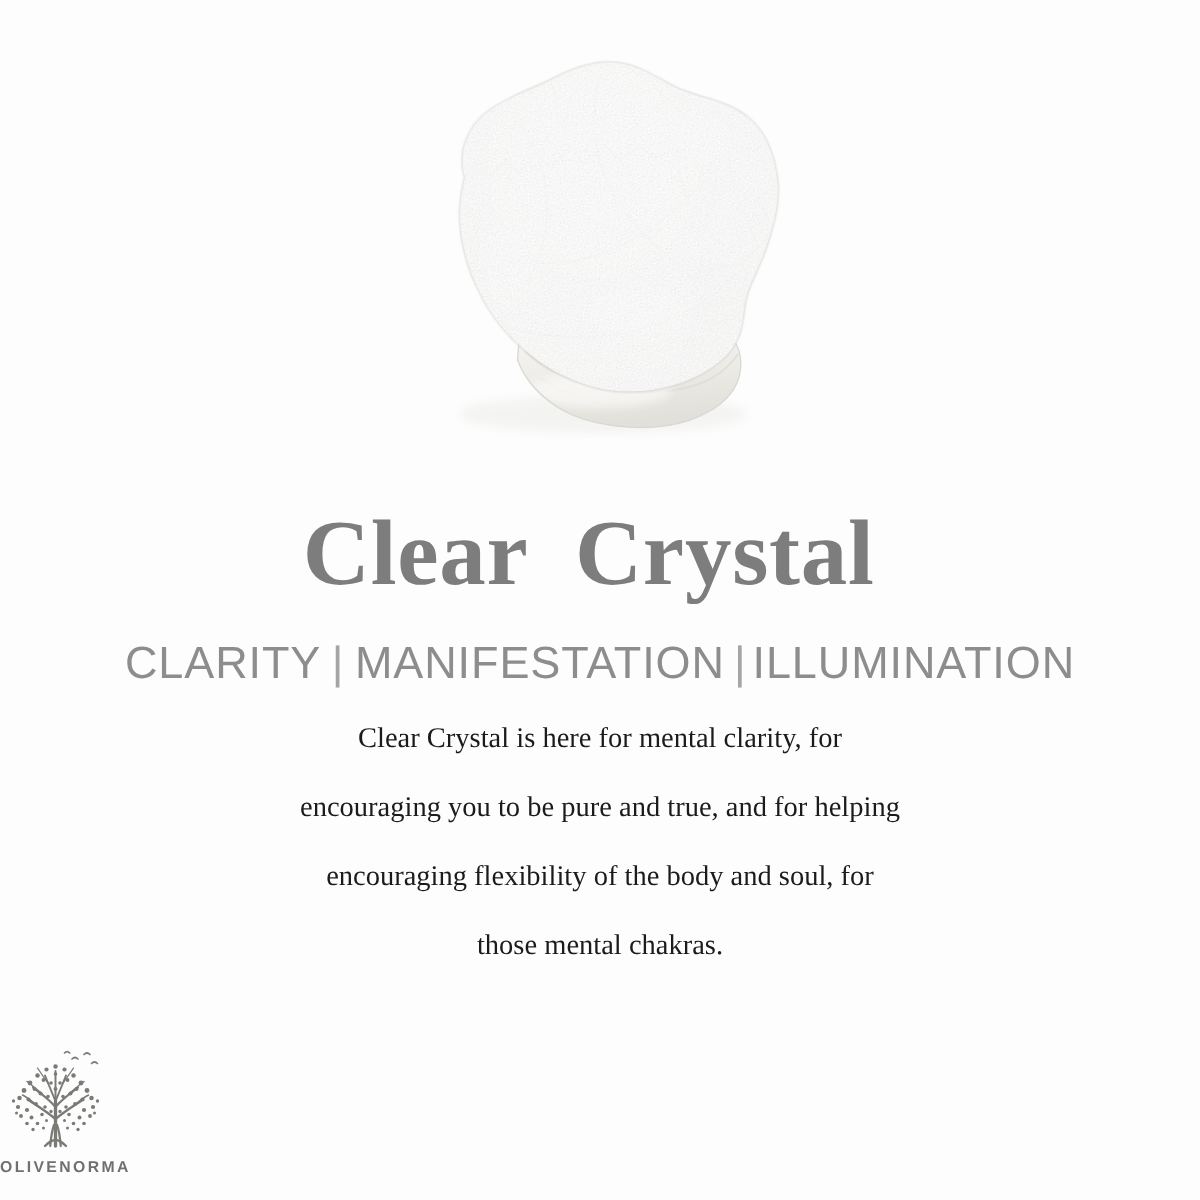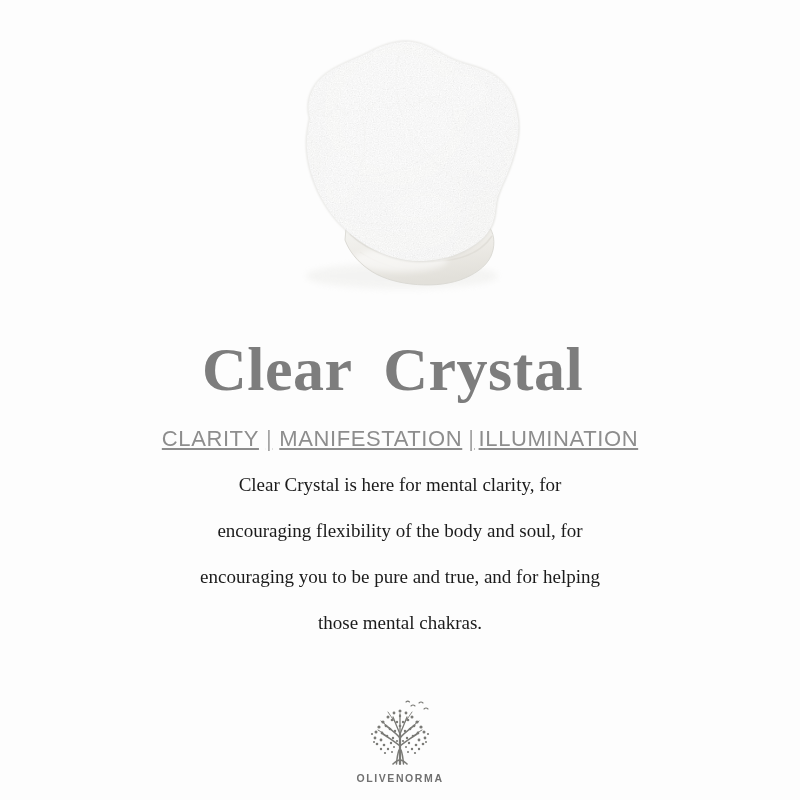--- a/index.html
+++ b/index.html
@@ -46,27 +46,26 @@
     line-height: 1;
     margin: 18px 15px 0 0;
     text-align: center;
     white-space: pre;
   }
 
   
   .subtitle {
     margin-top: 26px;
     font-family: "Liberation Sans", sans-serif;
-    font-size: 22px;
+    font-size: 30px;
     font-weight: 300;
     color: #8d8d8d;
     letter-spacing: 0.6px;
     text-align: center;
     white-space: nowrap;
-    text-decoration: underline;
   }
   .subtitle .sep {
     color: #a5a5a5;
     font-weight: 200;
     padding: 0 7px;
   }
   .subtitle .sep.tight {
     padding: 0 4px 0 6px;
   }
 
@@ -86,21 +85,20 @@
   }
 
   
   .logo {
     position: absolute;
     left: 0;
     right: 0;
     bottom: 16px;
     display: flex;
     flex-direction: column;
-    align-items: center;
   }
   .logo-mark {
     display: block;
   }
   .logo-word {
     margin-top: 2px;
     font-family: "Liberation Sans", sans-serif;
     font-size: 10.5px;
     font-weight: 700;
     letter-spacing: 1.6px;
@@ -258,22 +256,22 @@
   </div>
 
   <h1 class="title">Clear  Crystal</h1>
 
   <div class="subtitle">
     <span>CLARITY</span><span class="sep">|</span><span>MANIFESTATION</span><span class="sep tight">|</span><span>ILLUMINATION</span>
   </div>
 
   <p class="body-copy">
     <span class="line">Clear Crystal is here for mental clarity, for</span>
+    <span class="line">encouraging you to be pure and true, and for helping</span>
     <span class="line">encouraging flexibility of the body and soul, for</span>
-    <span class="line">encouraging you to be pure and true, and for helping</span>
     <span class="line">those mental chakras.</span>
   </p>
 
   <div class="logo">
     <svg class="logo-mark" width="74" height="72" viewBox="0 0 74 72" aria-hidden="true">
       <g stroke="#7a7a76" fill="none" stroke-linecap="round">
 
         <path d="M37,66 L37,36" stroke-width="2.2"></path>
         <path d="M33.5,66 C34,60 34.5,56 36,52" stroke-width="1.5"></path>
         <path d="M40.5,66 C40,60 39.5,56 38,52" stroke-width="1.5"></path>

